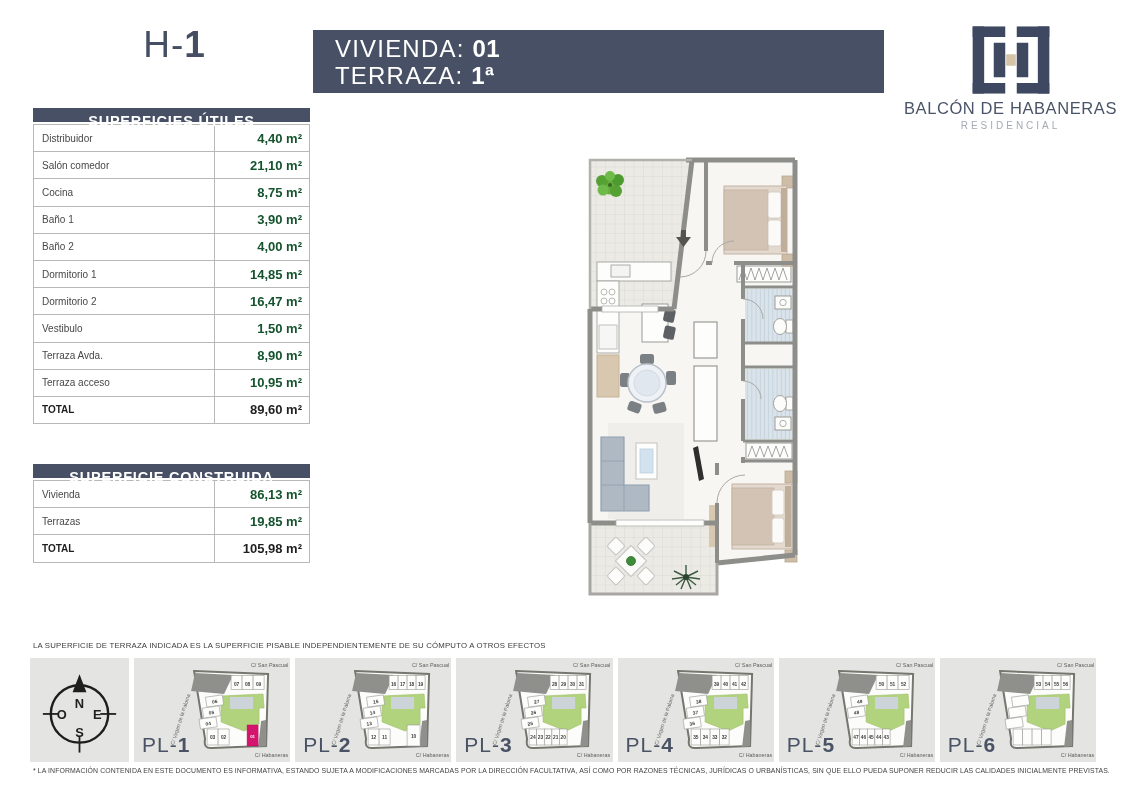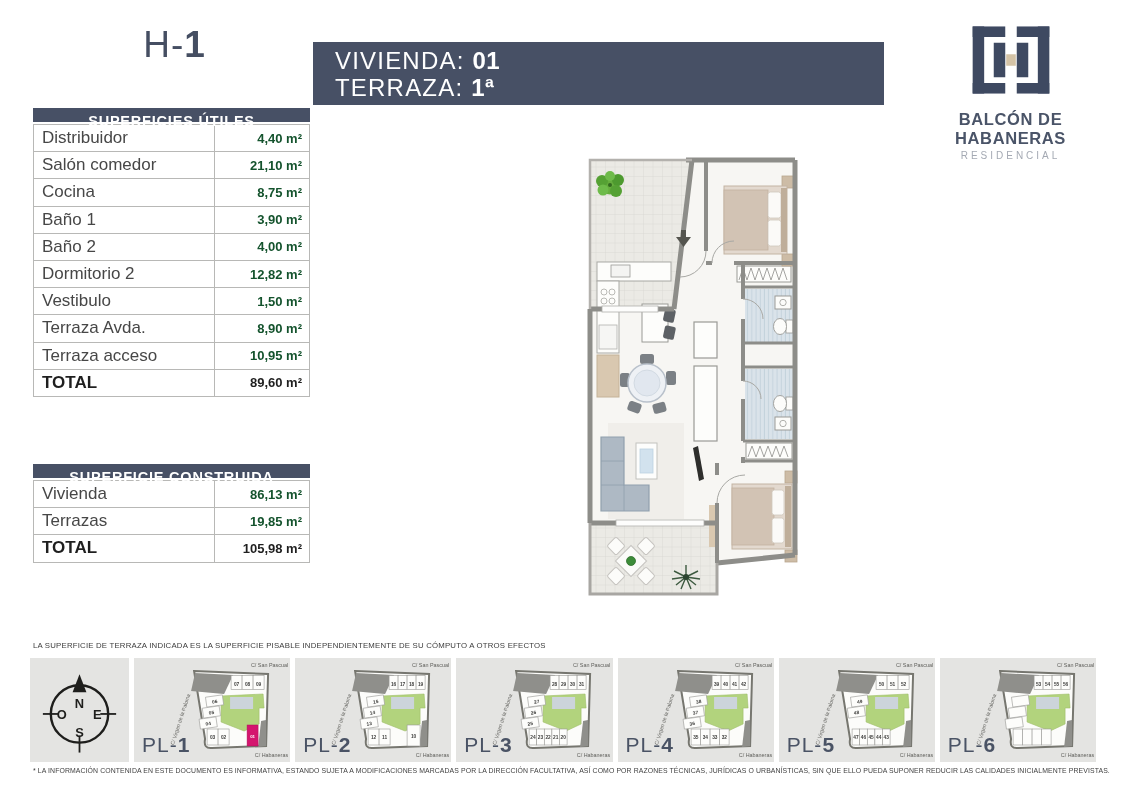--- a/index.html
+++ b/index.html
@@ -4,34 +4,34 @@
 <style>
   html,body{margin:0;padding:0;background:#fff;}
   .sheet{
     position:relative; width:1129px; height:800px; background:#ffffff;
     font-family:"Liberation Sans", sans-serif; color:#3f3f3f; overflow:hidden;
   }
   
   .unit-title{position:absolute; left:92px; top:24px; width:165px; text-align:center;
     font-size:37px; color:#454e62; font-weight:400; letter-spacing:1px;}
   .unit-title b{font-weight:800;}
-  .banner{position:absolute; left:313px; top:42px; width:571px; height:63px;
+  .banner{position:absolute; left:313px; top:30px; width:571px; height:63px;
     background:#475065; color:#fff; box-sizing:border-box; padding:5px 0 0 22px;
     font-size:24px; letter-spacing:1.2px; line-height:27px; font-weight:300;}
   .banner b{font-weight:700; letter-spacing:0.5px;}
   .brand{position:absolute; left:903px; top:26px; width:215px; text-align:center;}
   .brand svg{width:92px; height:68px; display:block; margin:0 auto;}
-  .brand-name{font-size:16.5px; color:#4a5468; letter-spacing:0.6px; margin-top:16px; font-weight:700;}
+  .brand-name{font-size:16.5px; color:#4a5468; letter-spacing:0.6px; margin-top:5px; font-weight:400;}
   .brand-sub{font-size:10px; color:#a4a9b3; letter-spacing:3px; margin-top:2px;}
   
   .tbl{position:absolute; left:33px; width:277px;}
   .tbl-head{background:#475065; color:#fff; text-align:center; font-weight:700;
     font-size:14.5px; letter-spacing:0.8px; height:14px; line-height:27px;}
   .tbl table{width:100%; border-collapse:collapse; margin-top:2px; border:1.6px solid #6e6e6c; table-layout:fixed;}
-  .tbl td{border:1px solid #b8b8b6; height:24.2px; font-size:17px; color:#474747; background:#fff;}
+  .tbl td{border:1px solid #b8b8b6; height:24.2px; font-size:10px; color:#474747; background:#fff;}
   .tbl td.lbl{padding-left:8px;}
   .tbl td.val{width:86px; text-align:right; padding-right:7px; font-weight:600; color:#14532d; font-size:13px;}
   .tbl tr.total td{font-weight:700; color:#1f1f1f;}
   #useful-table{top:108px;}
   #built-table{top:464px;}
   
   .plan{position:absolute; left:586px; top:157px; width:226px; height:442px;}
   
   .note{position:absolute; left:33px; top:641px; font-size:7.8px; color:#3b3b3b; letter-spacing:0.2px;}
   .strip{position:absolute; left:30px; top:658px; width:1066px; height:104px; display:flex; gap:5px;}
@@ -92,22 +92,26 @@
           </tr>
           <tr>
             <td class="lbl">Baño 1</td>
             <td class="val">3,90 m²</td>
           </tr>
           <tr>
             <td class="lbl">Baño 2</td>
             <td class="val">4,00 m²</td>
           </tr>
           <tr>
+            <td class="lbl">Dormitorio 1</td>
+            <td class="val">14,85 m²</td>
+          </tr>
+          <tr>
             <td class="lbl">Dormitorio 2</td>
-            <td class="val">12,82 m²</td>
+            <td class="val">16,47 m²</td>
           </tr>
           <tr>
             <td class="lbl">Vestibulo</td>
             <td class="val">1,50 m²</td>
           </tr>
           <tr>
             <td class="lbl">Terraza Avda.</td>
             <td class="val">8,90 m²</td>
           </tr>
           <tr>

